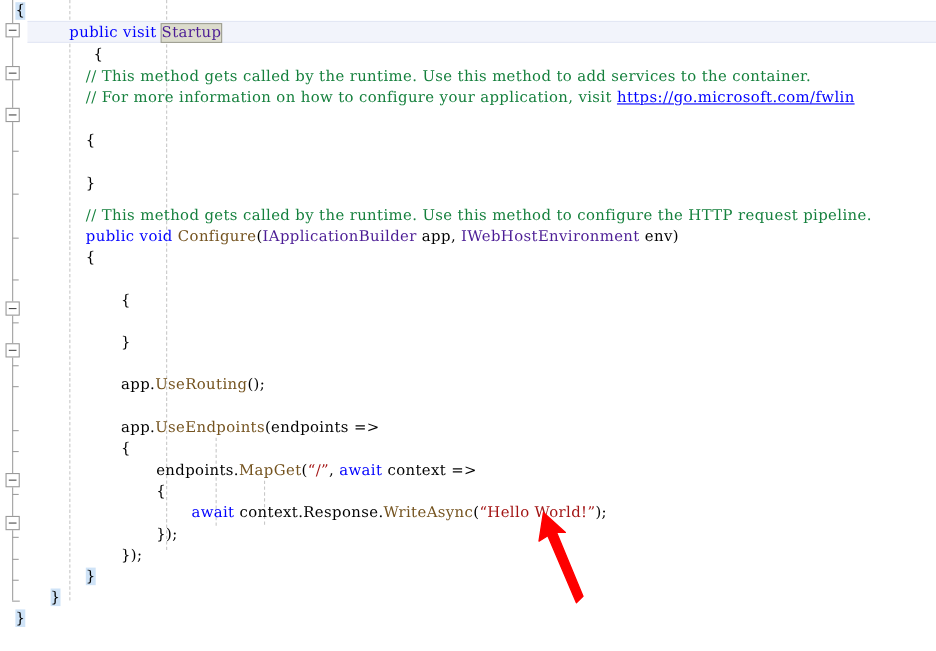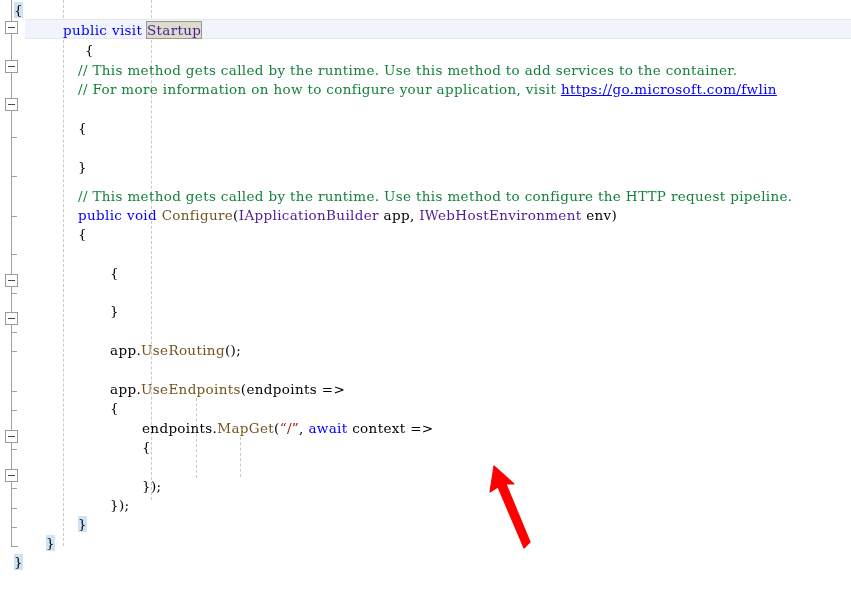--- a/index.html
+++ b/index.html
@@ -191,20 +191,21 @@
       <div class="line" style="top: 186px; left: 78px;"><span class="cmt">// This method gets called by the runtime. Use this method to configure the HTTP request pipeline.</span></div>
       <div class="line" style="top: 205px; left: 78px;"><span class="kw">public void </span><span class="meth">Configure</span><span class="plain">(</span><span class="type">IApplicationBuilder</span><span class="plain"> app, </span><span class="type">IWebHostEnvironment</span><span class="plain"> env)</span></div>
       <div class="line" style="top: 224px; left: 78px;"><span class="plain">{</span></div>
       <div class="line" style="top: 263px; left: 110px;"><span class="plain">{</span></div>
       <div class="line" style="top: 301px; left: 110px;"><span class="plain">}</span></div>
       <div class="line" style="top: 340px; left: 110px;"><span class="plain">app.</span><span class="meth">UseRouting</span><span class="plain">();</span></div>
       <div class="line" style="top: 379px; left: 110px;"><span class="plain">app.</span><span class="meth">UseEndpoints</span><span class="plain">(endpoints </span><span class="plain">=&gt;</span></div>
       <div class="line" style="top: 398px; left: 110px;"><span class="plain">{</span></div>
       <div class="line" style="top: 418px; left: 142px;"><span class="plain">endpoints.</span><span class="meth">MapGet</span><span class="plain">(</span><span class="str">“/”</span><span class="plain">, </span><span class="kw">await</span><span class="plain"> context =&gt;</span></div>
       <div class="line" style="top: 437px; left: 142px;"><span class="plain">{</span></div>
+      <div class="line" style="top: 456px; left: 174px;"><span class="kw">await</span><span class="plain"> context.</span><span class="plain">Response</span><span class="plain">.</span><span class="meth">WriteAsync</span><span class="plain">(</span><span class="str">“Hello World!”</span><span class="plain">);</span></div>
       <div class="line" style="top: 476px; left: 142px;"><span class="plain">});</span></div>
       <div class="line" style="top: 495px; left: 110px;"><span class="plain">});</span></div>
       <div class="line" style="top: 514px; left: 78px;"><span class="plain bracehl">}</span></div>
       <div class="line" style="top: 533px; left: 46px;"><span class="plain bracehl">}</span></div>
       <div class="line" style="top: 552px; left: 14px;"><span class="plain bracehl">}</span></div>
     </div>
 
   <svg id="arrow-anno" viewBox="0 0 100 90">
     <polygon points="24,4 20,30 28,25 54,86 60,80 36,22 44,22" fill="#fe0000" stroke="#fe0000" stroke-width="1.2" stroke-linejoin="round"></polygon>
   </svg>

